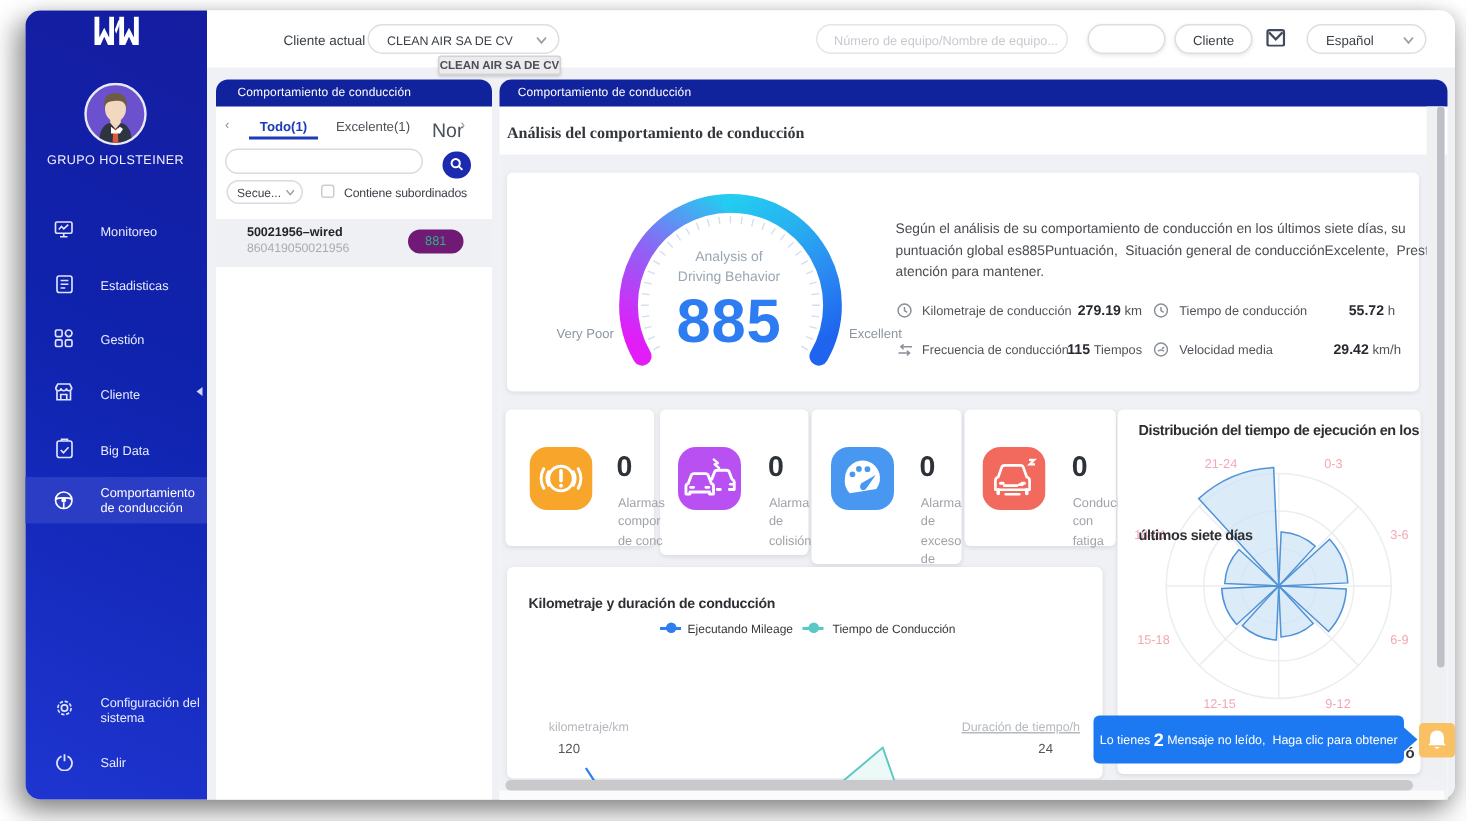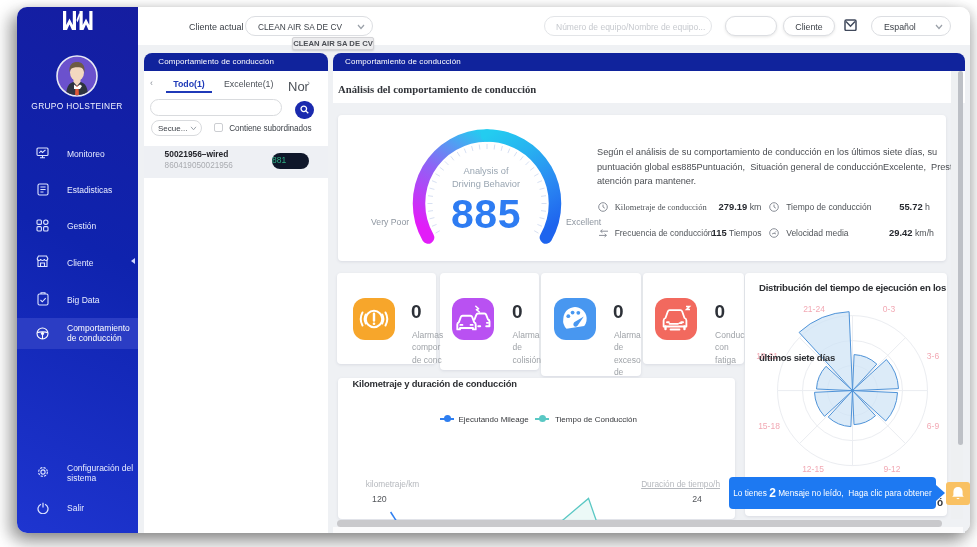--- a/index.html
+++ b/index.html
@@ -154,21 +154,21 @@
   <div class="abs" style="left:158px; top:123.5px; font-size:8px; color:#3a3f46;">Secue...</div>
   <svg class="abs" style="left:190px; top:126px;" width="7" height="5" viewBox="0 0 8 6" fill="none" stroke="#9aa0a8" stroke-width="1.2">
       <path d="M1 1 L4 4.5 L7 1"></path>
     </svg>
   <div class="abs" style="left:214.1px; top:123.2px; width:8.8px; height:8.8px; border:1px solid #ccced2; border-radius:2px; background:#fff;"></div>
   <div class="abs" style="left:229.3px; top:123.5px; font-size:8.2px; letter-spacing:-0.1px; color:#3a3f46;">Contiene subordinados</div>
 
   <div class="abs" style="left:143.8px; top:145.7px; width:184.7px; height:32.2px; background:#eef0f4;"></div>
   <div class="abs" style="left:164.6px; top:149px; font-size:8.4px; font-weight:bold; color:#23242a;">50021956–wired</div>
   <div class="abs" style="left:164.6px; top:161px; font-size:8.2px; color:#a9abb0;">860419050021956</div>
-  <div class="abs" style="left:272px; top:153.3px; width:37px; height:15.4px; background:#0f172a; border-radius:999px; line-height:15.4px; font-size:8.5px; color:#2fae84;">881</div>
+  <div class="abs" style="left:272px; top:153.3px; width:37px; height:15.4px; background:#701a75; border-radius:999px; text-align:center; line-height:15.4px; font-size:8.5px; color:#2fae84;">881</div>
 </div>
 
 <div id="right-panel">
   <div class="abs" style="left:332.6px; top:53px; width:632.4px; height:480px; background:#fff; border-radius:8px 8px 0 0;"></div>
   <div class="panelhead" style="left:332.6px; top:53px; width:632.4px; height:17.5px; line-height:17.5px; padding-left:12.5px; border-radius:8px 8px 0 0;">Comportamiento de conducción</div>
   <div class="abs" style="left:338px; top:83px; font-family:'Liberation Serif', serif; font-weight:bold; font-size:10.7px; color:#33363b;">Análisis del comportamiento de conducción</div>
   <div class="abs" style="left:332.6px; top:103px; width:632.4px; height:430px; background:#eff1f4;"></div>
 
   <div class="card" style="left:338px; top:115px; width:608px; height:146px;"></div>
   <svg class="abs" style="left:405px; top:120px;" width="170" height="135" viewBox="0 0 170 135">
@@ -195,21 +195,21 @@
   <div class="abs" style="left:566px; top:216.5px; font-size:8.7px; color:#8e96a0;">Excellent</div>
 
   <div class="abs" style="left:597px; top:147px; font-size:9.2px; color:#4a4d52; white-space:nowrap;">Según el análisis de su comportamiento de conducción en los últimos siete días, su</div>
   <div class="abs" style="left:597px; top:161.5px; font-size:9.2px; color:#4a4d52; white-space:nowrap;">puntuación global es885Puntuación,&nbsp;&nbsp;Situación general de conducciónExcelente,&nbsp;&nbsp;Prest</div>
   <div class="abs" style="left:597px; top:176px; font-size:9.2px; color:#4a4d52; white-space:nowrap;">atención para mantener.</div>
 
   <svg class="abs" style="left:598px; top:201.7px;" width="10" height="10" viewBox="0 0 10 10" fill="none" stroke="#8a8f98" stroke-width="1">
     <circle cx="5" cy="5" r="4.3"></circle>
       <path d="M5 2.6 L5 5 L6.8 6.2"></path>
   </svg>
-  <div class="abs" style="left:614.7px; top:201.8px; font-size:8.5px; color:#4f5358;font-family:Liberation Serif, serif;">Kilometraje de conducción</div>
+  <div class="abs" style="left:614.7px; top:201.8px; font-size:8.5px; color:#4f5358;">Kilometraje de conducción</div>
   <div class="abs" style="left:680px; top:201.3px; width:81.4px; text-align:right; font-size:8.8px; color:#4f5358;"><b style="font-size:9.4px; color:#26292f;">279.19</b> km</div>
   <svg class="abs" style="left:769px; top:201.7px;" width="10" height="10" viewBox="0 0 10 10" fill="none" stroke="#8a8f98" stroke-width="1">
     <circle cx="5" cy="5" r="4.3"></circle>
       <path d="M5 2.6 L5 5 L6.8 6.2"></path>
   </svg>
   <div class="abs" style="left:786.2px; top:201.8px; font-size:8.5px; color:#4f5358;">Tiempo de conducción</div>
   <div class="abs" style="left:850px; top:201.3px; width:80px; text-align:right; font-size:8.8px; color:#4f5358;"><b style="font-size:9.4px; color:#26292f;">55.72</b> h</div>
   <svg class="abs" style="left:598px; top:228.5px;" width="11" height="9" viewBox="0 0 11 9" fill="none" stroke="#8a8f98" stroke-width="1">
     <path d="M10 2.2 L2.6 2.2 M4.4 0.6 L2.6 2.2 L4.4 3.8"></path>
       <path d="M1 6.4 L8.4 6.4 M6.6 4.8 L8.4 6.4 L6.6 8"></path>
@@ -275,21 +275,21 @@
   <div class="abs" style="left:411px; top:300.5px; font-size:19px; font-weight:bold; color:#2d3138;">0</div>
   <div class="abs" style="left:512px; top:300.5px; font-size:19px; font-weight:bold; color:#2d3138;">0</div>
   <div class="abs" style="left:613px; top:300.5px; font-size:19px; font-weight:bold; color:#2d3138;">0</div>
   <div class="abs" style="left:714.5px; top:300.5px; font-size:19px; font-weight:bold; color:#2d3138;">0</div>
   <div class="abs gray" style="left:412px; top:328.5px; font-size:8.5px; line-height:12.6px;">Alarmas<br>compor<br>de conc</div>
   <div class="abs gray" style="left:512.6px; top:328.5px; font-size:8.5px; line-height:12.6px;">Alarma<br>de<br>colisión</div>
   <div class="abs gray" style="left:613.9px; top:328.5px; font-size:8.5px; line-height:12.6px;">Alarma<br>de<br>exceso<br>de</div>
   <div class="abs gray" style="left:715.1px; top:328.5px; font-size:8.5px; line-height:12.6px;">Conducir<br>con<br>fatiga</div>
 
   <div class="card" style="left:338px; top:378.3px; width:397px; height:141px;"></div>
-  <div class="abs" style="left:352.4px; top:378px; font-size:9.4px; font-weight:bold; color:#2d2f33; letter-spacing:-0.15px;">Kilometraje y duración de conducción</div>
+  <div class="abs" style="left:352.4px; top:396px; font-size:9.4px; font-weight:bold; color:#2d2f33; letter-spacing:-0.15px;">Kilometraje y duración de conducción</div>
   <div class="abs" style="left:440px; top:418px; width:14px; height:1.6px; background:#2e7ef0;"></div>
   <div class="abs" style="left:443.5px; top:415px; width:7px; height:7px; border-radius:50%; background:#2e7ef0;"></div>
   <div class="abs" style="left:458.4px; top:414.5px; font-size:8px; color:#36383c;">Ejecutando Mileage</div>
   <div class="abs" style="left:535px; top:418px; width:14px; height:1.6px; background:#5ac8c4;"></div>
   <div class="abs" style="left:538.5px; top:415px; width:7px; height:7px; border-radius:50%; background:#5ac8c4;"></div>
   <div class="abs" style="left:555px; top:414.5px; font-size:8px; color:#36383c;">Tiempo de Conducción</div>
   <div class="abs" style="left:365.8px; top:478.5px; font-size:8.3px; color:#b5b8bd;">kilometraje/km</div>
   <div class="abs" style="left:372px; top:494px; font-size:8.8px; color:#54575c;">120</div>
   <div class="abs" style="left:640px; top:478.5px; width:80px; text-align:right; font-size:8.3px; color:#b5b8bd;text-decoration:underline;">Duración de tiempo/h</div>
   <div class="abs" style="left:660px; top:494px; width:42px; text-align:right; font-size:8.8px; color:#54575c;">24</div>

